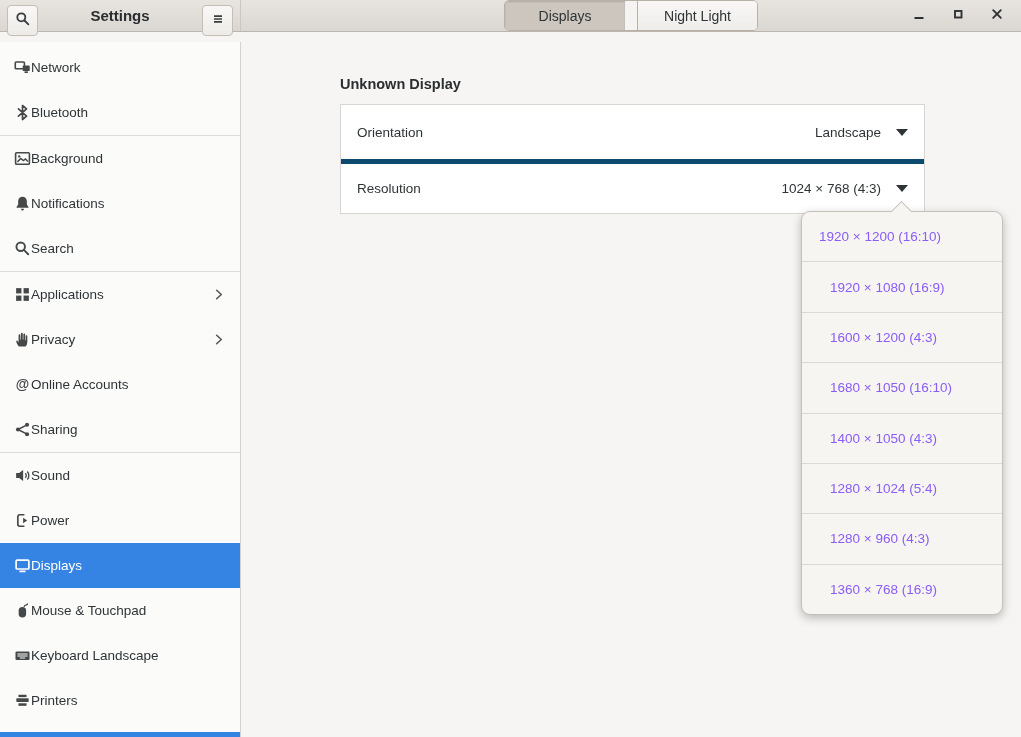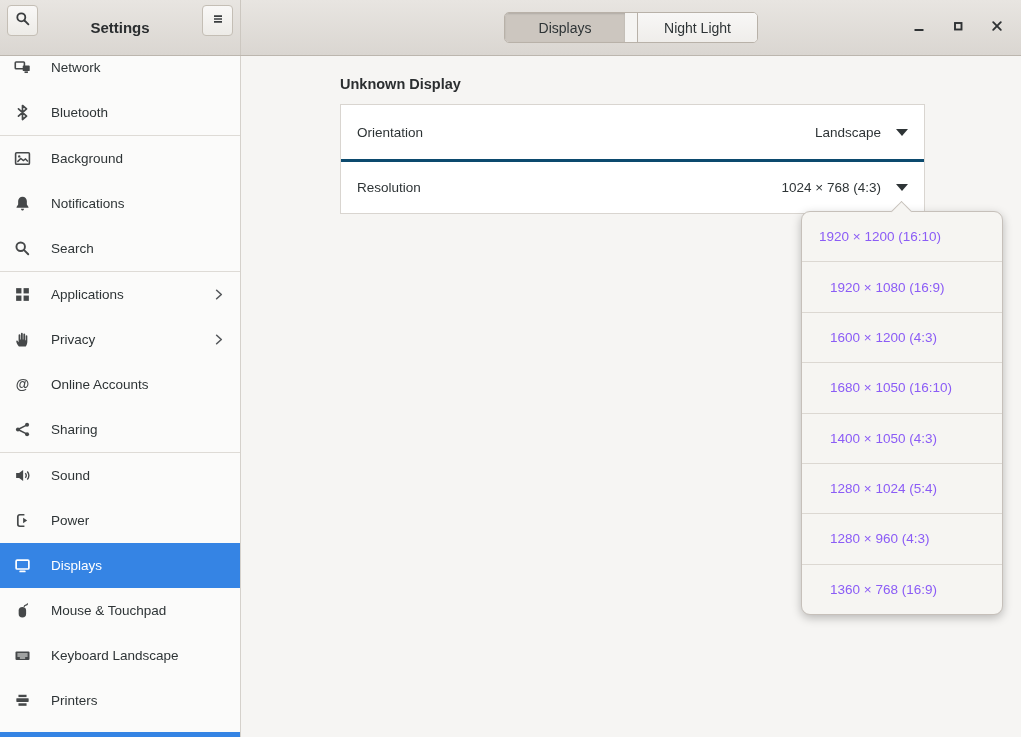--- a/index.html
+++ b/index.html
@@ -2,21 +2,21 @@
 <html><head>
 <meta charset="utf-8">
 <style>
   * { margin:0; padding:0; box-sizing:border-box; }
   html,body { background:#ffffff; }
   body { font-family:"Liberation Sans", sans-serif; color:#2e3436; }
 
   .window { position:relative; width:1021px; height:737px; overflow:hidden; background:#f6f5f3; }
 
   
-  .headerbar { position:absolute; top:0; left:0; right:0; height:56px;
+  .headerbar { position:absolute; top:0; left:0; right:0; height:32px;
     background:linear-gradient(#e8e5e1,#dad6d1); border-bottom:1px solid #bcb6ae; display:flex; z-index:10; }
   .hb-left { width:241px; position:relative; display:flex; align-items:center; justify-content:center;
     border-right:1px solid #ccc7c0; }
   .hb-btn { position:absolute; top:5px; width:31px; height:31px; border:1px solid #c4beb5; border-radius:4px;
     background:linear-gradient(#f9f8f7,#edebe7); display:flex; align-items:center; justify-content:center; color:#3a3d3f; }
   .hb-btn svg { width:16px; height:16px; }
   .hb-title { font-weight:bold; font-size:15px; color:#2b2e30; }
   .hb-main { flex:1; position:relative; display:flex; align-items:center; justify-content:center; }
   .tabs { display:flex; height:31px; border:1px solid #b8b1a8; border-radius:5px; overflow:hidden;
     background:#f5f4f2; }
@@ -24,37 +24,37 @@
     font-size:14px; color:#2e3436; background:linear-gradient(#f8f7f6,#efedea); }
   .tab + .tab { border-left:1px solid #b8b1a8;margin-left:12px; }
   .tab.active { background:#ccc6bf; box-shadow:inset 0 1px 2px rgba(0,0,0,0.14); }
   .win-controls { position:absolute; right:11px; top:0; height:100%; display:flex; align-items:center; gap:13px; }
   .wc-btn { width:26px; height:26px; display:flex; align-items:center; justify-content:center; color:#2f3234; }
   .wc-btn svg { width:16px; height:16px; }
 
   
   .sidebar { position:absolute; top:42px; left:0; bottom:0; width:241px; background:#fbfbfa;
     border-right:1px solid #d5d1cb; padding-top:3px; overflow:hidden; }
-  .side-item { height:45px; display:flex; align-items:center; padding:0 14px; gap:20px; }
+  .side-item { height:45px; display:flex; align-items:center; padding:0 14px; gap:0; }
   .side-item .icon { width:17px; height:17px; color:#454849; display:flex; flex:none; }
   .side-item .icon svg { width:100%; height:100%; }
   .side-label { font-size:13.5px; }
   .side-item.selected { background:#3584e4; color:#ffffff; }
   .side-item.selected .icon { color:#ffffff; }
   .side-sep { height:1px; background:#dedbd6; }
   .chevron { margin-left:auto; width:15px; height:15px; color:#54575a; }
   .chevron svg { width:100%; height:100%; }
   .side-bottom-strip { position:absolute; bottom:0; left:0; width:240px; height:5px; background:#3584e4; }
 
   
   .content { position:absolute; top:42px; left:241px; right:0; bottom:0; background:#f6f5f3; }
   .section-title { position:absolute; left:99px; top:34px; font-weight:bold; font-size:14.5px; color:#2b2e30; }
   .card { position:absolute; left:99px; top:62px; width:585px; background:#ffffff; border:1px solid #d9d5d0;text-align:right; }
   .setting-row { height:54px; display:flex; align-items:center; padding:0 16px; }
-  .setting-row + .setting-row { border-top:3px solid #0c4a6e; }
+  .setting-row + .setting-row { border-top:5px solid #0c4a6e; }
   .row-label { font-size:13.5px; }
   .row-value { margin-left:auto; font-size:13.5px; }
   .caret { margin-left:15px; width:0; height:0; border-left:6px solid transparent;
     border-right:6px solid transparent; border-top:7px solid #2e3436; }
 
   
   .popover { position:absolute; left:801px; top:211px; width:202px; height:404px; background:#f6f5f2;
     border:1px solid #c6c0ba; border-radius:9px; box-shadow:0 3px 10px rgba(0,0,0,0.25);
     display:flex; flex-direction:column; overflow:hidden; z-index:30; }
   .pop-item { flex:1; display:flex; align-items:center; padding-left:17px; font-size:13.5px; color:#8b5cf6; }

